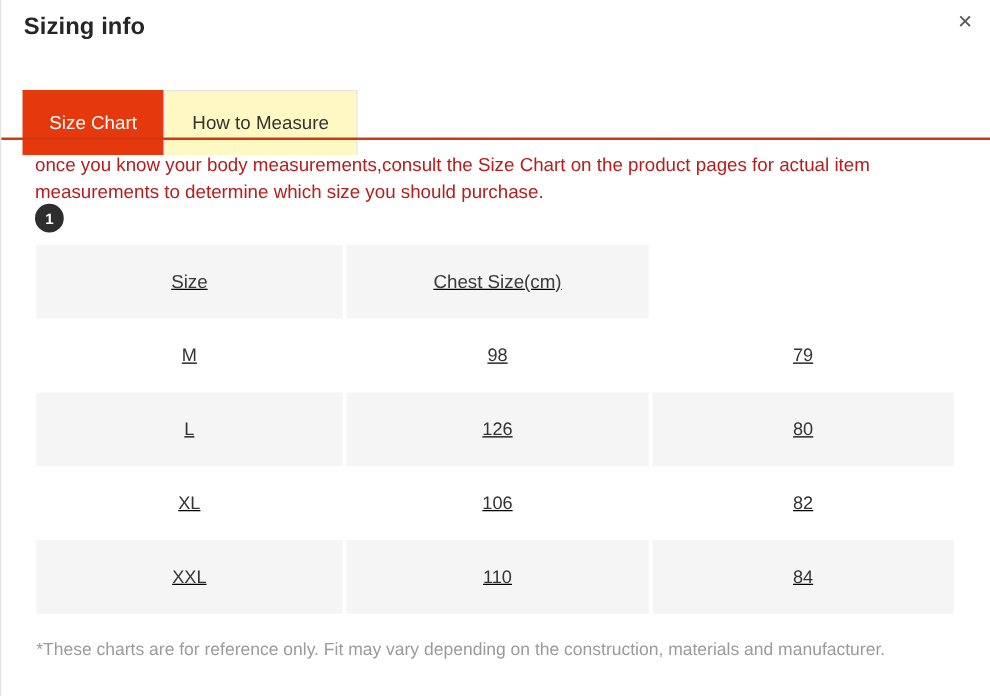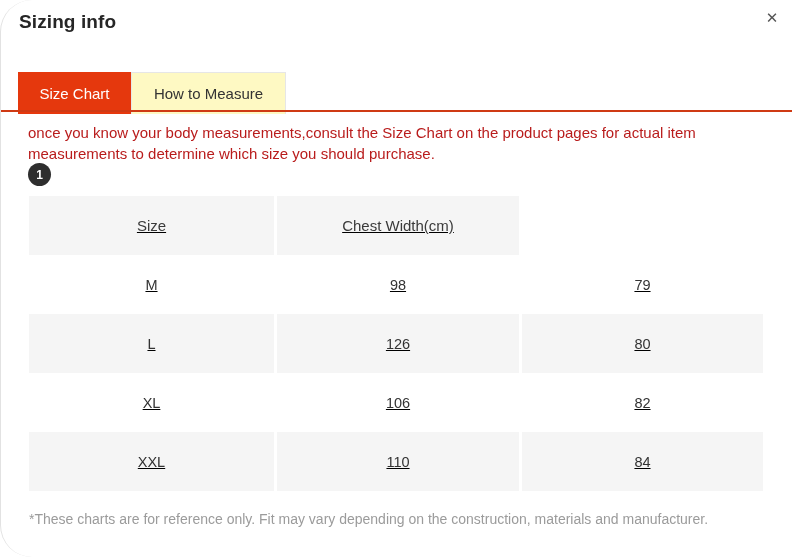--- a/index.html
+++ b/index.html
@@ -16,21 +16,20 @@
   }
 
   #modal {
     position: relative;
     width: 792px;
     height: 557px;
     background: #ffffff;
     box-sizing: border-box;
     border-left: 1px solid #e2e2e2;
     overflow: hidden;
-    border-radius: 32px;
   }
 
   
   #modal-title {
     position: absolute;
     left: 18px;
     top: 11px;
     font-size: 19px;
     font-weight: bold;
     color: #262626;
@@ -69,21 +68,21 @@
     position: absolute;
     left: 0;
     top: 38px;
     width: 792px;
     height: 2px;
     background: #cf3a14;
   }
   .tab {
     position: absolute;
     top: 0;
-    height: 42px;
+    height: 52px;
     display: flex;
     align-items: center;
     justify-content: center;
     font-size: 15px;
     box-sizing: border-box;
     cursor: pointer;
     white-space: nowrap;
   }
   .tab.active {
     left: 17px;
@@ -192,21 +191,21 @@
     <div id="tabs-underline"></div>
   </div>
 
   <div id="intro-text">once you know your body measurements,consult the Size Chart on the product pages for actual item measurements to determine which size you should purchase.</div>
 
   <div id="step-badge">1</div>
 
   <div id="size-table">
       <div class="table-row header">
         <div class="table-cell c0">Size</div>
-        <div class="table-cell c1">Chest Width(cm)</div>
+        <div class="table-cell c1">Chest Size(cm)</div>
       </div>
       <div class="table-row plain">
         <div class="table-cell c0">M</div>
         <div class="table-cell c1">98</div>
         <div class="table-cell c2">79</div>
       </div>
       <div class="table-row shaded">
         <div class="table-cell c0">L</div>
         <div class="table-cell c1">126</div>
         <div class="table-cell c2">80</div>

